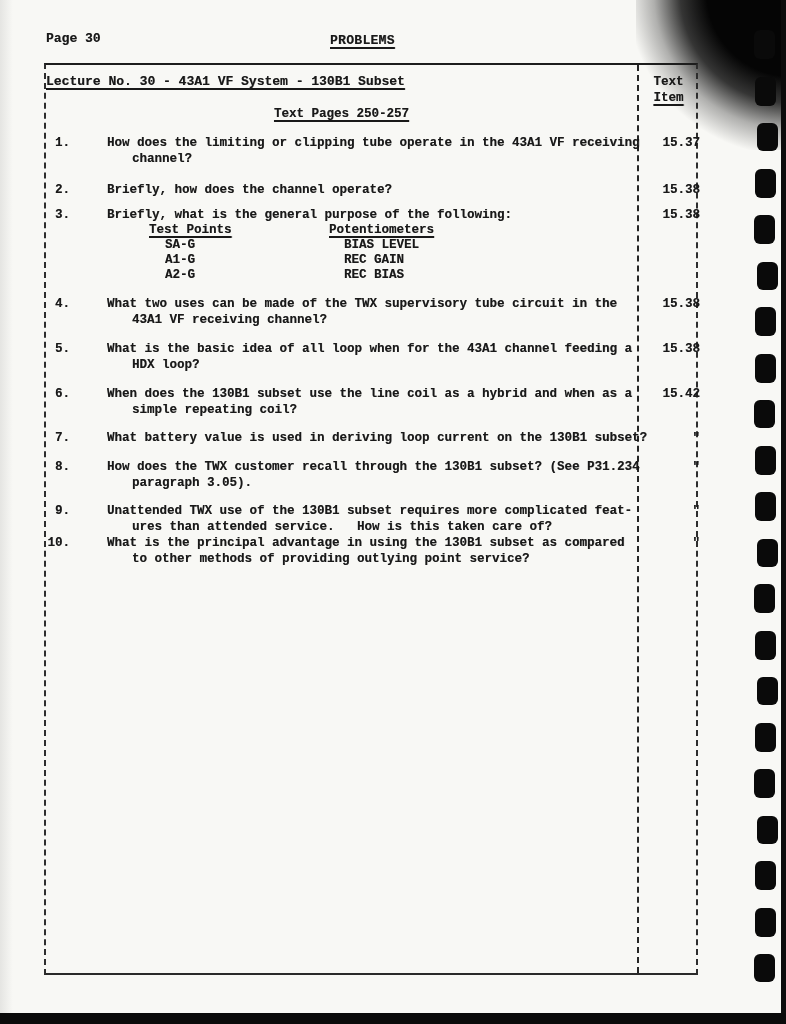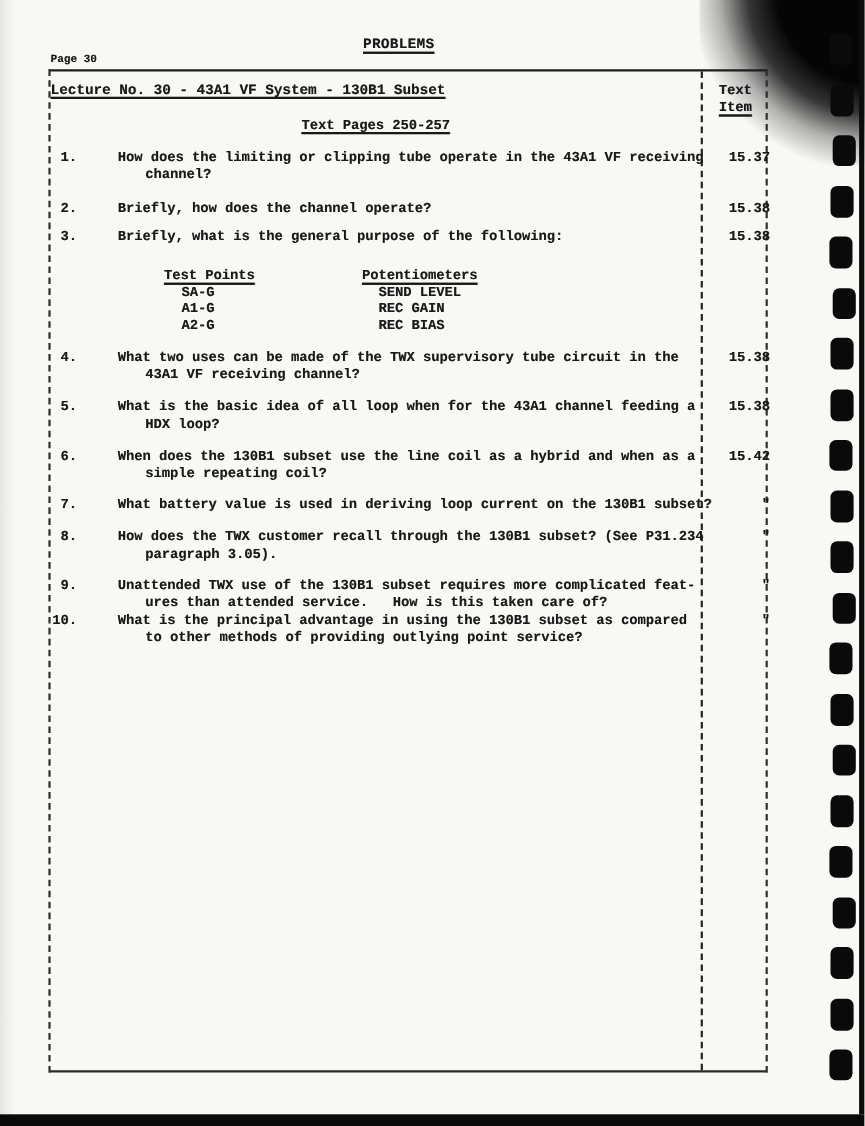--- a/index.html
+++ b/index.html
@@ -16,21 +16,21 @@
     text-shadow: 0.3px 0 0 rgba(20,20,20,0.55);
   }
   
   body::before {
     content: ""; position: absolute; left: 0; top: 0; bottom: 0; width: 16px;
     background: linear-gradient(to right, rgba(60,60,60,0.10), rgba(60,60,60,0) 80%);
     pointer-events: none;
   }
   .u { text-decoration: underline; text-decoration-thickness: 1.5px; text-underline-offset: 2.5px; }
 
-  .page-label { position: absolute; left: 46px; top: 31px; font-size: 10px; margin-top: 16px; }
+  .page-label { position: absolute; left: 46px; top: 31px; font-size: 13px; }
   .page-title { position: absolute; left: 330px; top: 33px; font-size: 13px; letter-spacing: 0.3px; }
 
   .box {
     position: absolute; left: 44px; top: 63px; width: 654px; height: 912px;
     border-top: 2px solid #1d1d1d;
     border-bottom: 2px solid #2a2a2a;
     border-left: 2px dashed #2e2e2e;
     border-right: 2px dashed #2e2e2e;
     background: transparent;
   }
@@ -44,21 +44,21 @@
   .lecture-title { margin-top: 9px; width: 591px; text-align: left; font-size: 13px; }
   .text-pages { margin-top: 16px; width: 591px; text-align: center; }
 
   .q { position: relative; }
   .q-num { position: absolute; left: 0; top: 0; width: 24px; text-align: right; }
   .q-text { margin-left: 61px; }
   .q-line { white-space: pre; }
   .q-line.cont { padding-left: 25px; }
   .q-item { position: absolute; top: 0; left: 591px; width: 63px; text-align: right; }
 
-  .subtable { margin-top: 21px; margin-left: 103px; line-height: 15px; }
+  .subtable { margin-top: 0; margin-left: 103px; line-height: 15px; }
   .subtable .row { display: flex; }
   .subtable .c1 { width: 180px; }
   .subtable .c1.val { padding-left: 16px; }
   .subtable .c2.val { padding-left: 15px; }
 
   
   .corner-shadow {
     position: absolute; right: 0; top: 0; width: 150px; height: 150px;
     background: radial-gradient(circle at 103% -5%, #050505 38%, rgba(10,10,10,0.82) 50%, rgba(40,40,40,0.35) 62%, rgba(80,80,80,0) 74%);
     pointer-events: none;
@@ -142,21 +142,21 @@
     <span class="q-item">15.38</span>
   </div>
 
   <div class="subtable">
     <div class="row">
       <span class="c1 u">Test Points</span>
       <span class="c2 u">Potentiometers</span>
     </div>
     <div class="row">
       <span class="c1 val">SA-G</span>
-      <span class="c2 val">SEND LEVEL</span>
+      <span class="c2 val">BIAS LEVEL</span>
     </div>
     <div class="row">
       <span class="c1 val">A1-G</span>
       <span class="c2 val">REC GAIN</span>
     </div>
     <div class="row">
       <span class="c1 val">A2-G</span>
       <span class="c2 val">REC BIAS</span>
     </div>
   </div>

